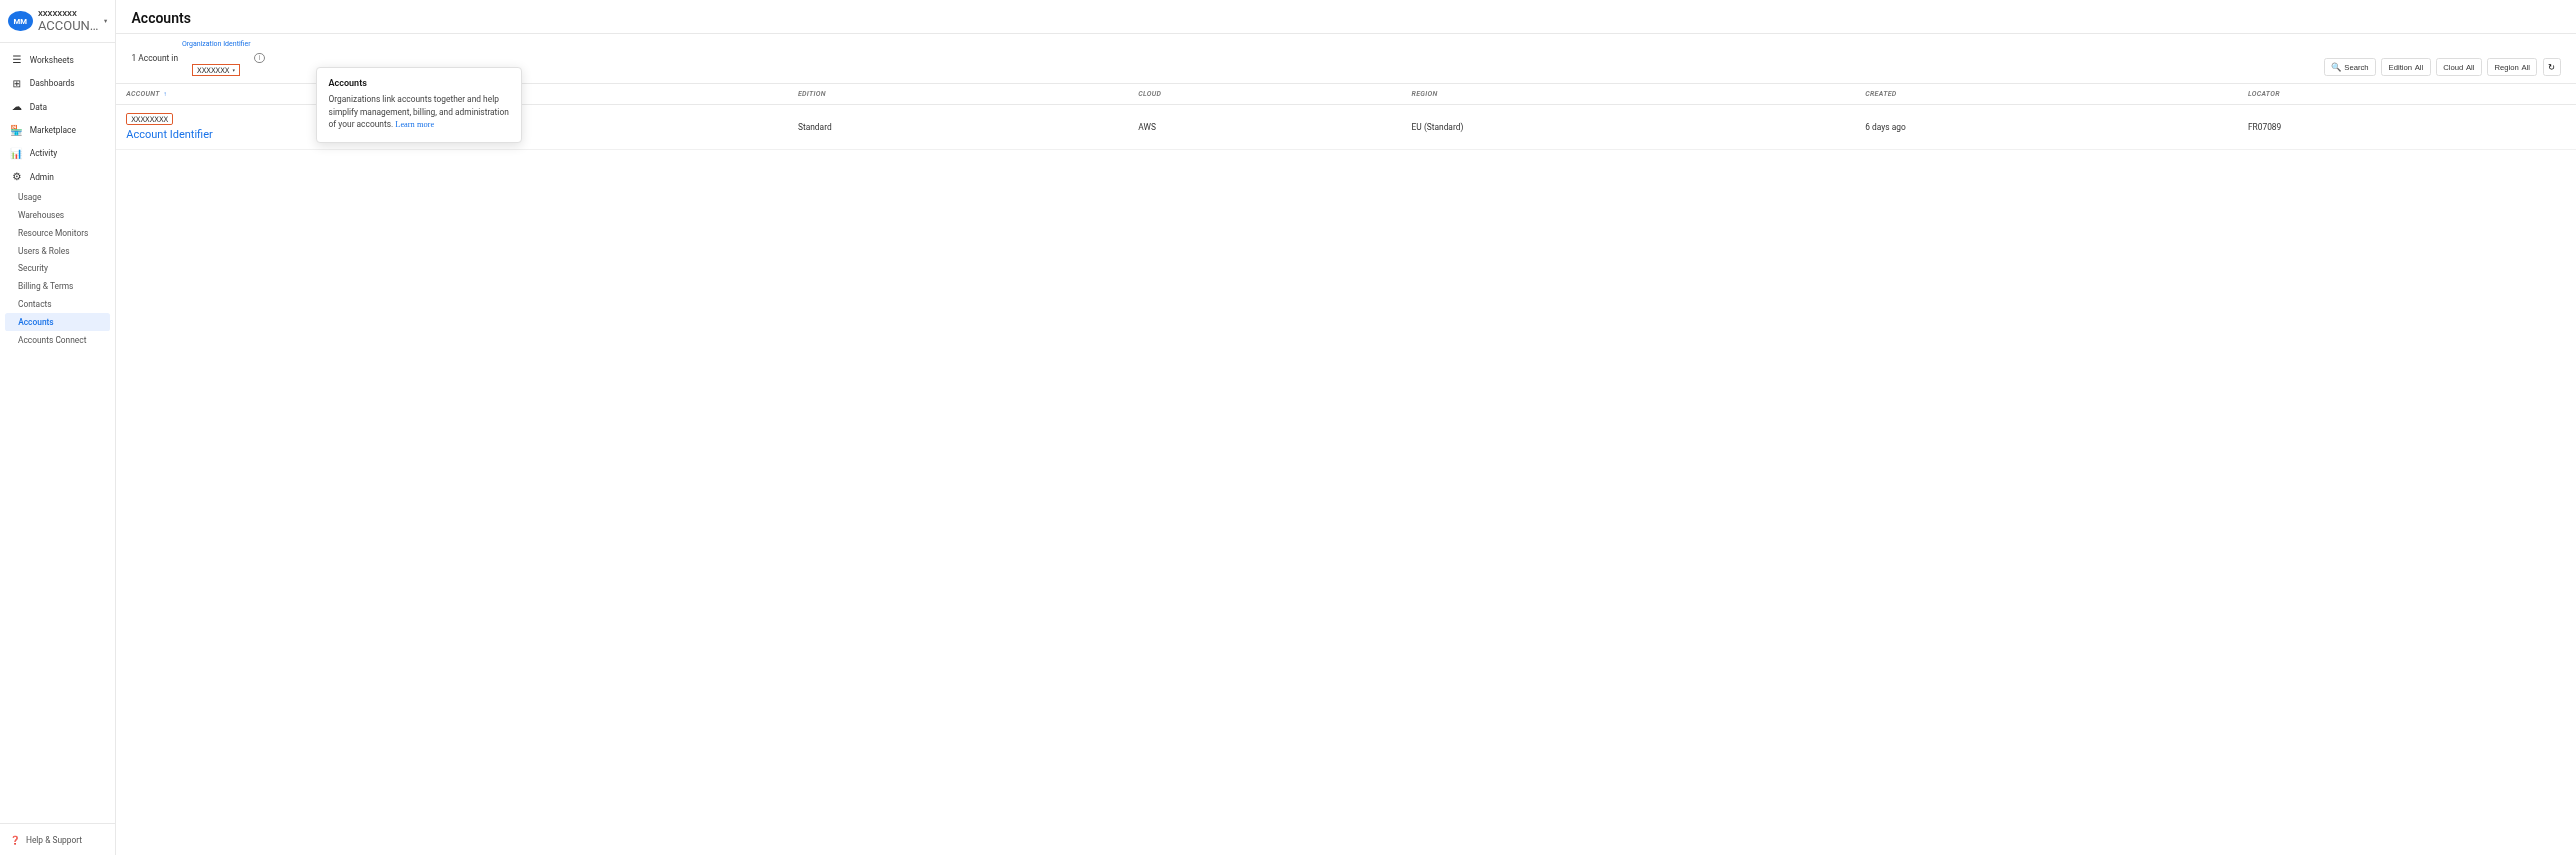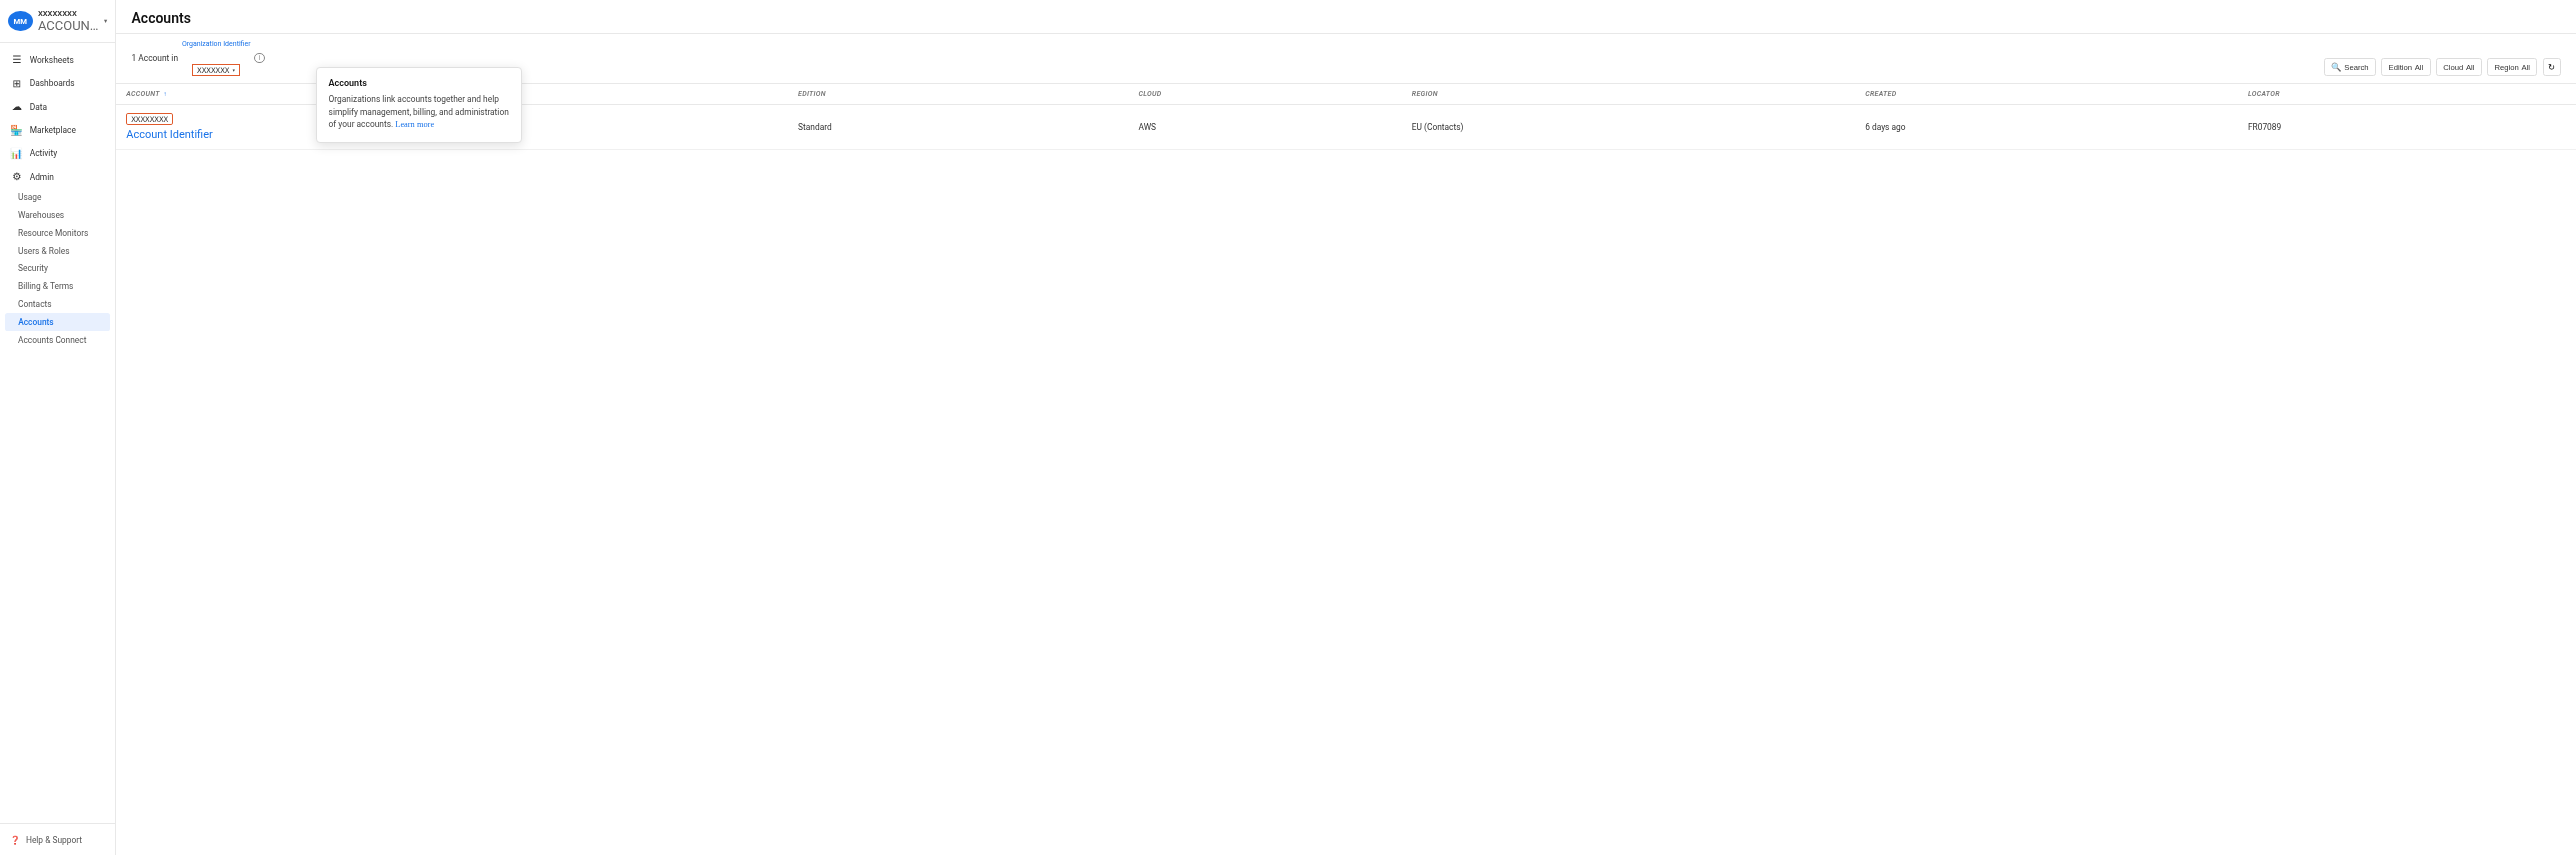--- a/index.html
+++ b/index.html
@@ -384,21 +384,21 @@
               <div class="account-name-box">
                 <span>XXXXXXXX</span>
               </div>
             </div>
             <div style="margin-top:2.6px;">
               <a class="account-link">Account Identifier</a>
             </div>
           </td>
           <td>Standard</td>
           <td>AWS</td>
-          <td>EU (Contacts)</td>
+          <td>EU (Standard)</td>
           <td>6 days ago</td>
           <td>FR07089</td>
         </tr>
       </tbody>
     </table>
   </div>
 </main>
 
 
 </body></html>

